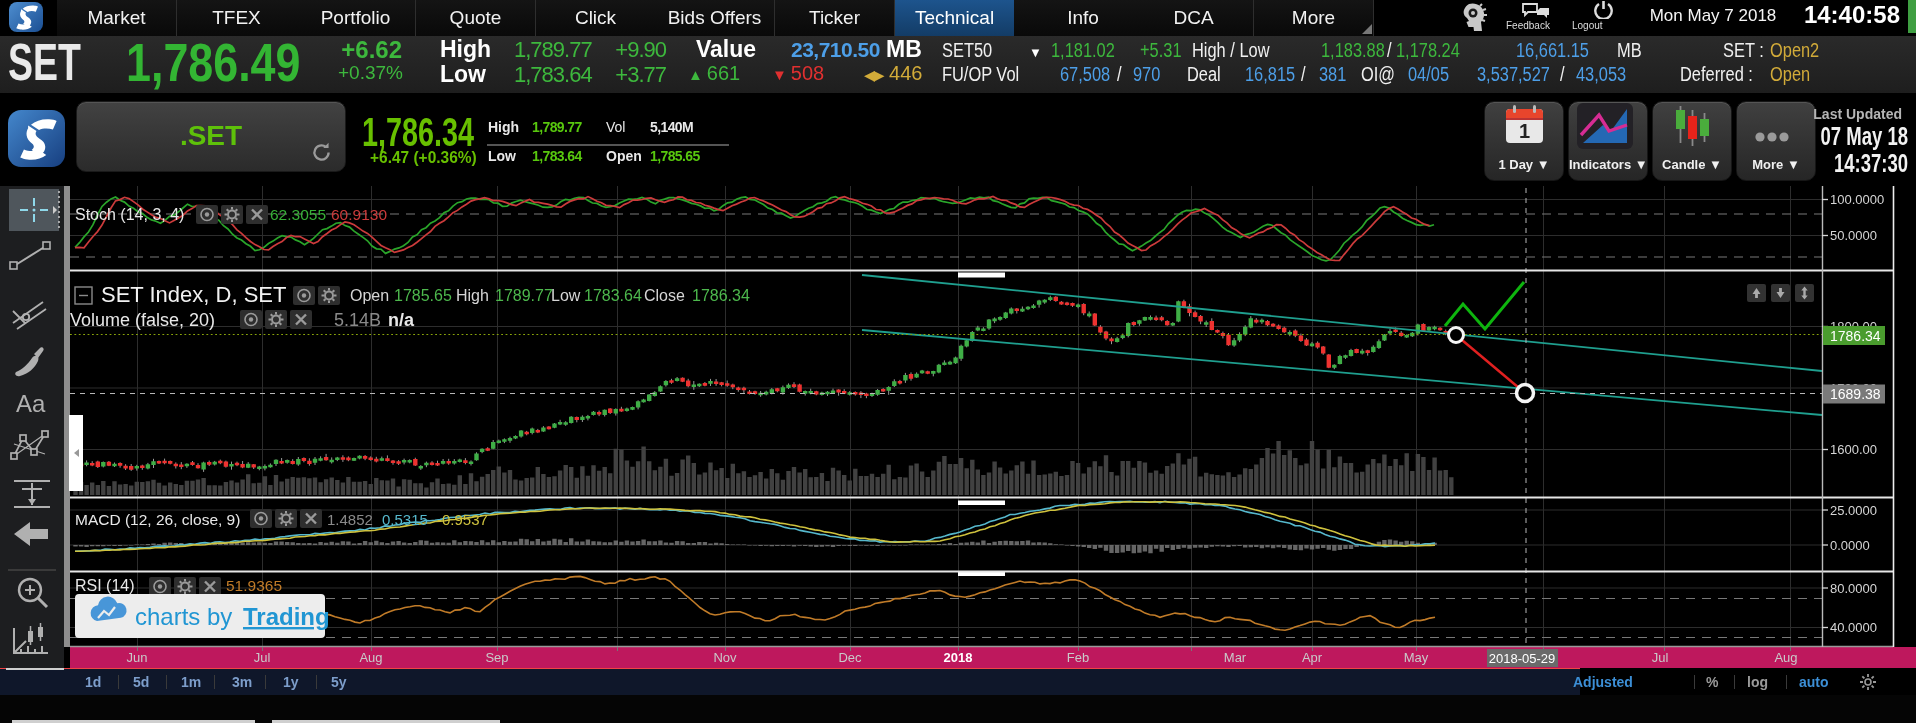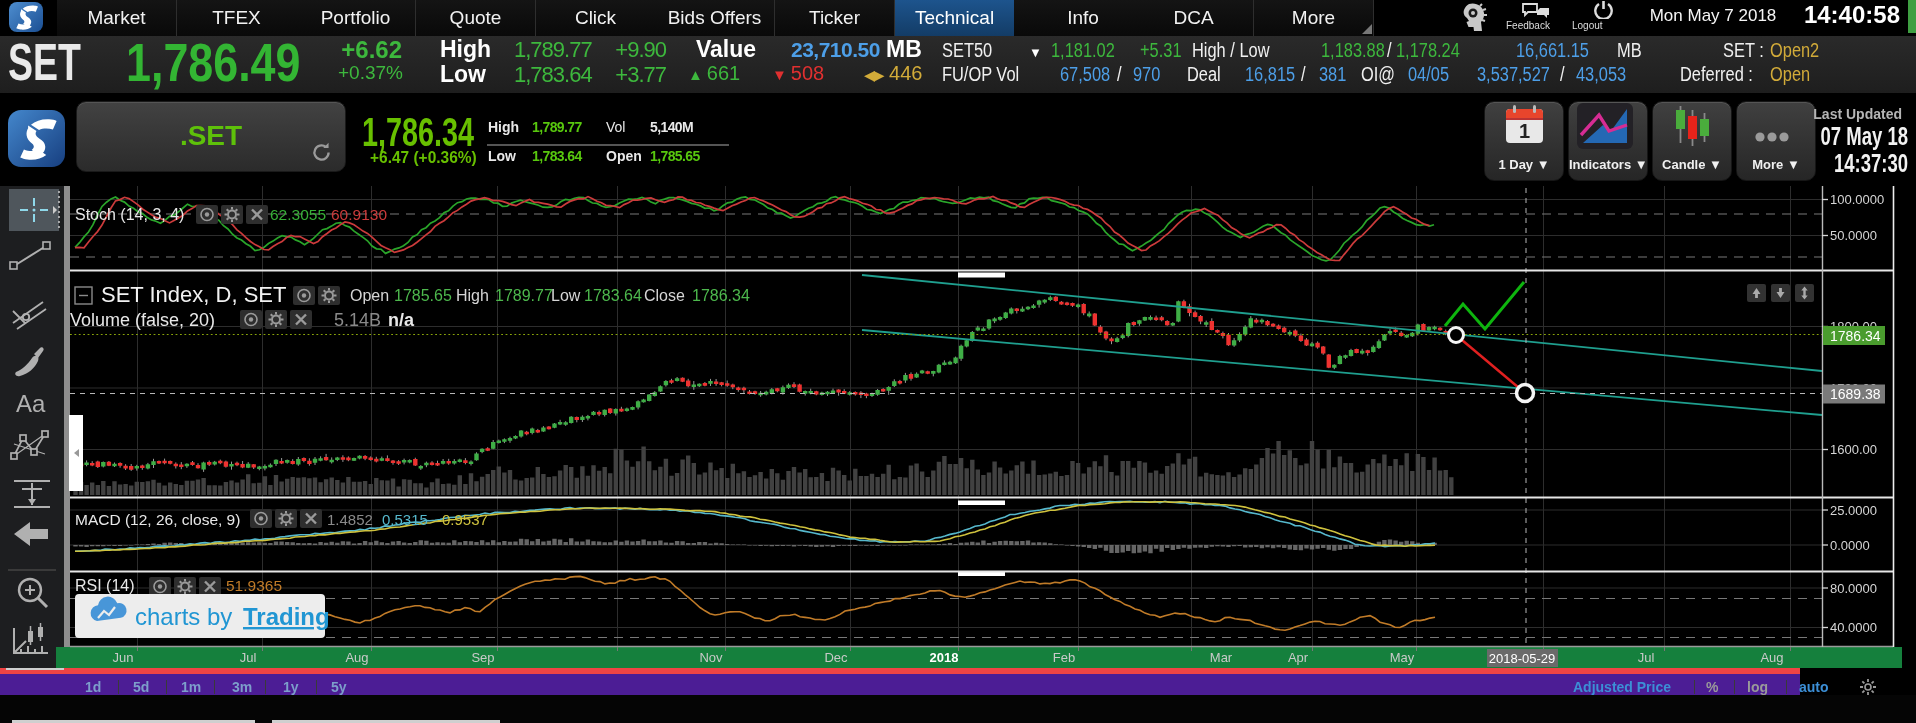--- a/index.html
+++ b/index.html
@@ -28,24 +28,24 @@
  color:#5ec10a;font-size:28px;font-weight:bold}
 .hbtn{position:absolute;top:8px;width:80px;height:80px;border-radius:10px;
  background:linear-gradient(#404040,#262626);border:1px solid #161616;
  box-shadow:inset 0 1px 0 #555}
 .hbtn .bl{position:absolute;bottom:8px;width:100%;text-align:center;color:#f0f0f0;
  font-size:13px;font-weight:bold;white-space:nowrap}
 
 #ltool{position:absolute;left:0;top:186px;width:64px;height:482px;background:#1d1e20}
 #lstrip{position:absolute;left:64px;top:186px;width:6px;height:461px;background:#8e8e8e}
 
-#taxis{position:absolute;left:56px;top:647px;width:1846px;height:21px;background:#15803d}
+#taxis{position:absolute;left:70px;top:647px;width:1846px;height:21px;background:#be185d}
 .month{position:absolute;top:3px;color:#c9c9c9;font-size:13px;transform:translateX(-50%)}
-#btool{position:absolute;left:0;top:668px;width:1800px;height:27px;background:#4c1d95;
- border-top:6px solid #ef4444}
+#btool{position:absolute;left:0;top:668px;width:1580px;height:27px;background:#0f172a;
+ border-top:1px solid #ef4444}
 .rbtn{position:absolute;top:0;color:#7d9ecb;font-size:14px;font-weight:bold;line-height:26px}
 .rsep{position:absolute;top:6px;width:1px;height:14px;background:#3a3a3a}
 #bstrip{position:absolute;left:0;top:695px;width:1916px;height:28px;background:#050505}
 </style></head>
 <body>
 <div id="nav">
     <div class="nitem" style="left:57px;width:120px">Market</div>
     <div class="nitem" style="left:177px;width:120px">TFEX</div>
     <div class="nitem" style="left:296px;width:120px">Portfolio</div>
     <div class="nitem" style="left:416px;width:120px">Quote</div>

